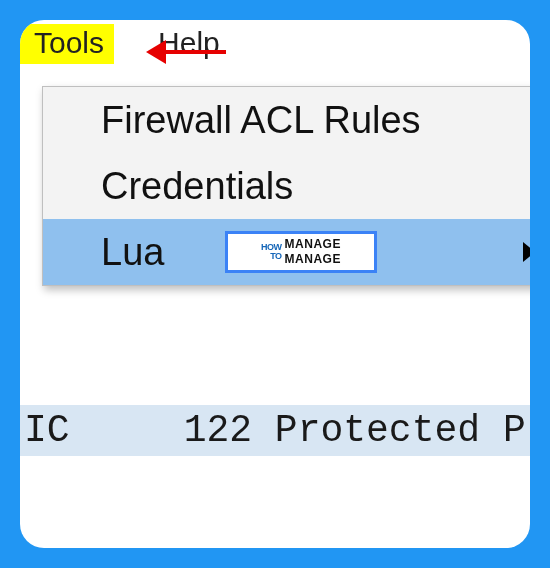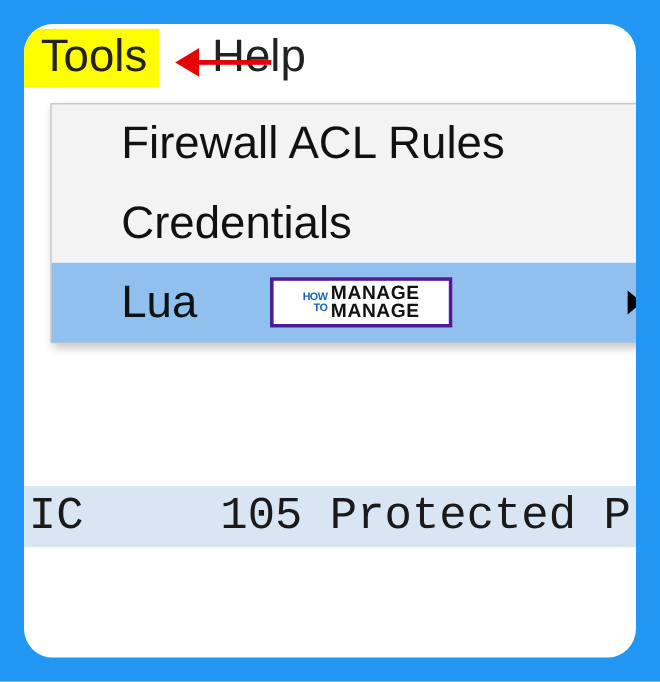--- a/index.html
+++ b/index.html
@@ -14,21 +14,21 @@
     width: 510px;
     height: 528px;
     border-radius: 24px;
     overflow: hidden;
     position: relative;
   }
   .menubar {
     display: flex;
     align-items: center;
     padding: 4px 6px 2px 0;
-    font-size: 38px;
+    font-size: 30px;
     color: #222;
     position: relative;
     z-index: 5;
   }
   .menu-tools {
     background: #ffff00;
     padding: 2px 10px 4px 14px;
     font-weight: 400;
   }
   .menu-help {
@@ -98,41 +98,41 @@
     border-left: 12px solid #000;
   }
   .watermark {
     position: absolute;
     left: 182px;
     top: 50%;
     transform: translateY(-50%);
     width: 152px;
     height: 42px;
     background: #fff;
-    border: 3px solid #4c1d95;
+    border: 3px solid #3b82f6;
     display: flex;
     align-items: center;
     justify-content: center;
     font-family: Arial Black, Arial, sans-serif;
   }
   .wm-left {
     display: flex;
     flex-direction: column;
     font-size: 9px;
     line-height: 9px;
     color: #1566b8;
     font-weight: 900;
     text-align: right;
     margin-right: 3px;
     letter-spacing: -0.5px;
   }
   .wm-right {
     display: flex;
     flex-direction: column;
-    font-size: 16px;
+    font-size: 12px;
     line-height: 15px;
     color: #111;
     font-weight: 900;
     letter-spacing: 0.5px;
   }
   .packet-list {
     position: absolute;
     left: 0;
     top: 282px;
     width: 100%;
@@ -179,19 +179,19 @@
         <div class="wm-right">
           <span>MANAGE</span>
           <span>MANAGE</span>
         </div>
       </div>
       <div class="submenu-arrow"></div>
     </div>
   </div>
 
   <div class="packet-list">
-    <div class="packet-row row-blue">IC     105 Protected P</div>
+    <div class="packet-row row-blue">IC     122 Protected P</div>
     
     
     
   </div>
 
 </div>
 
 </body></html>

